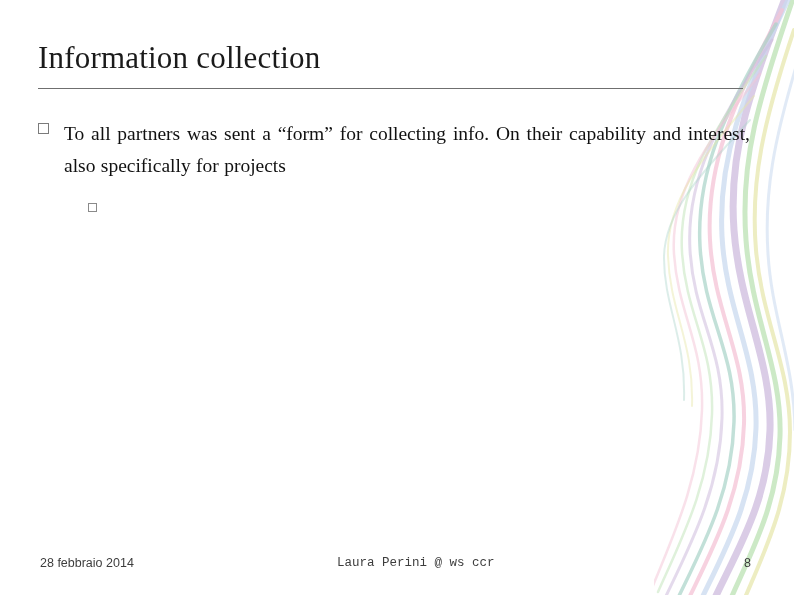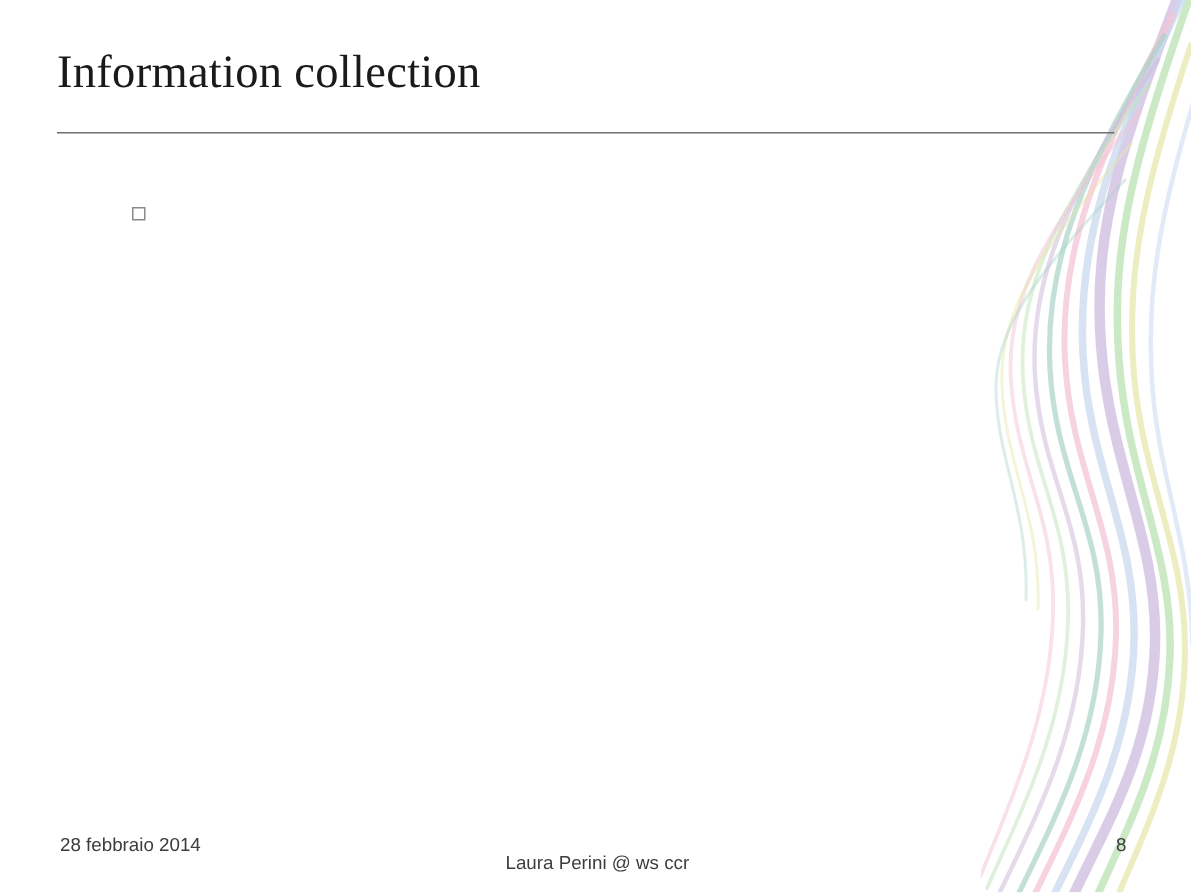--- a/index.html
+++ b/index.html
@@ -27,21 +27,21 @@
     right: 0;
     top: 0;
     width: 140px;
     height: 595px;
     pointer-events: none;
   }
 
   .title {
     position: absolute;
     left: 38px;
-    top: 30px;
+    top: 40px;
     font-family: "Liberation Serif", serif;
     font-size: 31px;
     color: #1a1a1a;
     letter-spacing: 0.2px;
     font-weight: normal;
     white-space: nowrap;
   }
   .title-rule {
     position: absolute;
     left: 38px;
@@ -119,21 +119,22 @@
     color: #3d3d3d;
   }
   .footer .f-date {
     position: absolute;
     left: 40px;
     top: 0;
   }
   .footer .f-center {
     position: absolute;
     left: 337px;
-    top: 12px;
+    top: 0;
+    font-family: Liberation Mono, monospace;
   }
   .footer .f-page {
     position: absolute;
     left: 744px;
     top: 0;
   }
 </style>
 </head>
 <body>
 
@@ -154,20 +155,24 @@
       <path d="M100 96 C 46 160, 12 202, 14 256 C 16 312, 40 342, 38 406" stroke="#e6e6a8" stroke-width="2" opacity="0.45"></path>
       <path d="M96 120 C 44 176, 10 214, 10 258 C 10 306, 32 338, 30 400" stroke="#a8d3c8" stroke-width="2" opacity="0.4"></path>
     </g>
   </svg>
 
   <div class="title">Information collection</div>
   <div class="title-rule"></div>
 
   <div class="body">
 
+    <div class="l1">
+      <span class="bullet-sq"></span>
+      <span class="l1-text">To all partners was sent a “form” for collecting info. On their capability and interest, also specifically for projects</span>
+    </div>
 
 
     <div class="l2">
       <span class="bullet-sq2"></span>
     </div>
 
   </div>
 
   <div class="footer">
     <span class="f-date">28 febbraio 2014</span>

